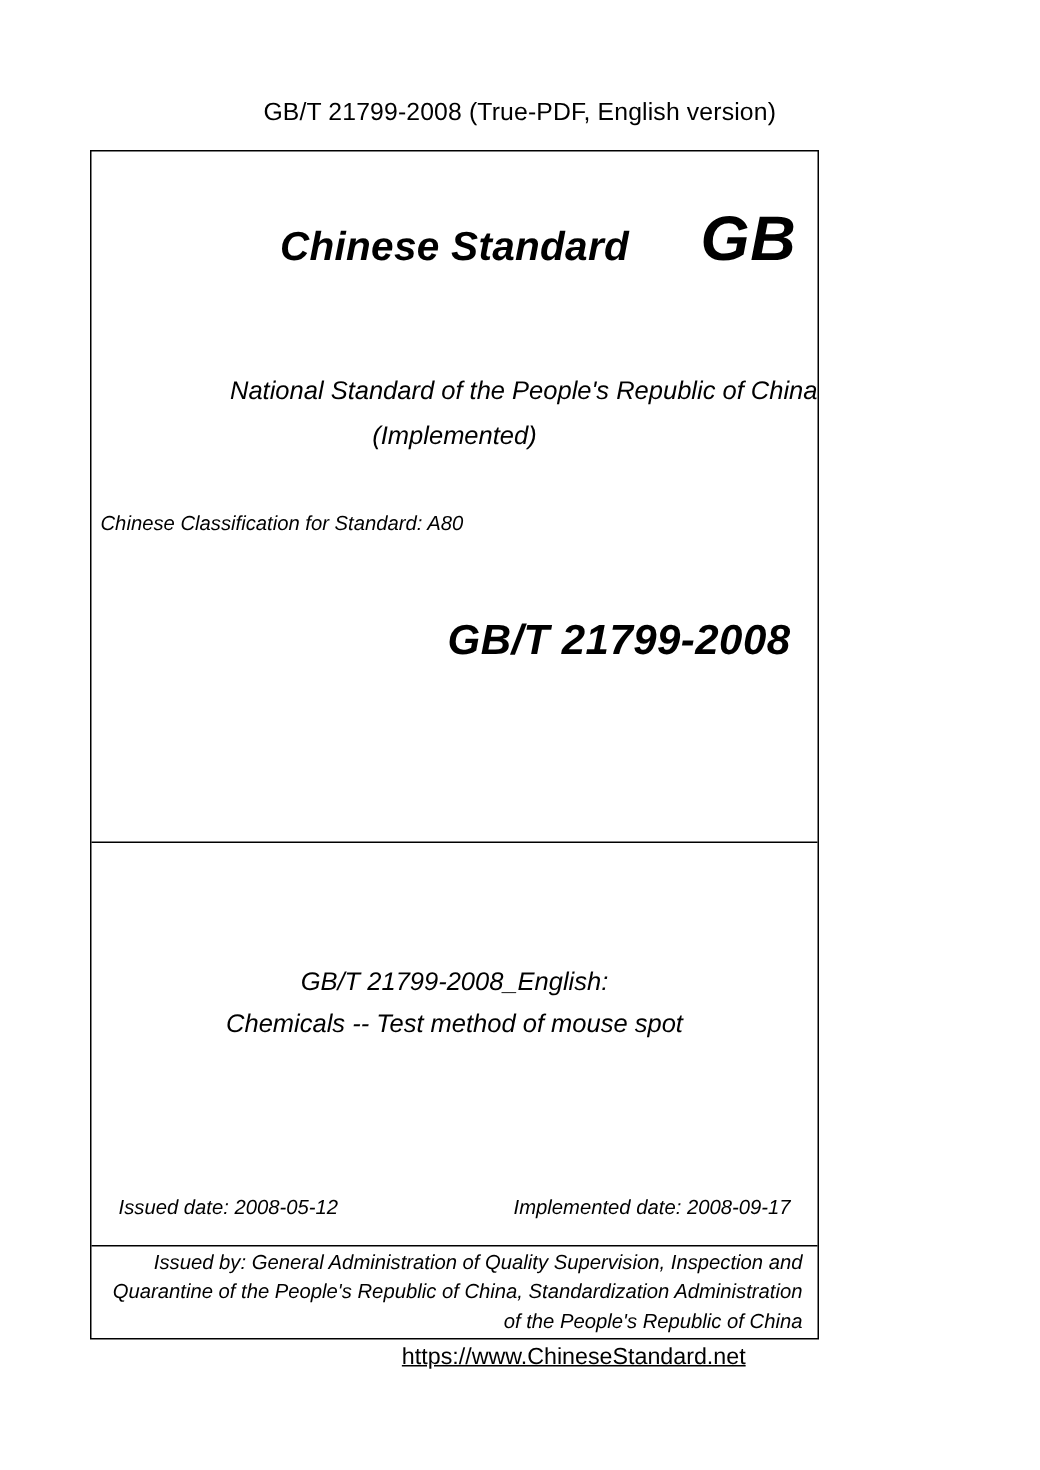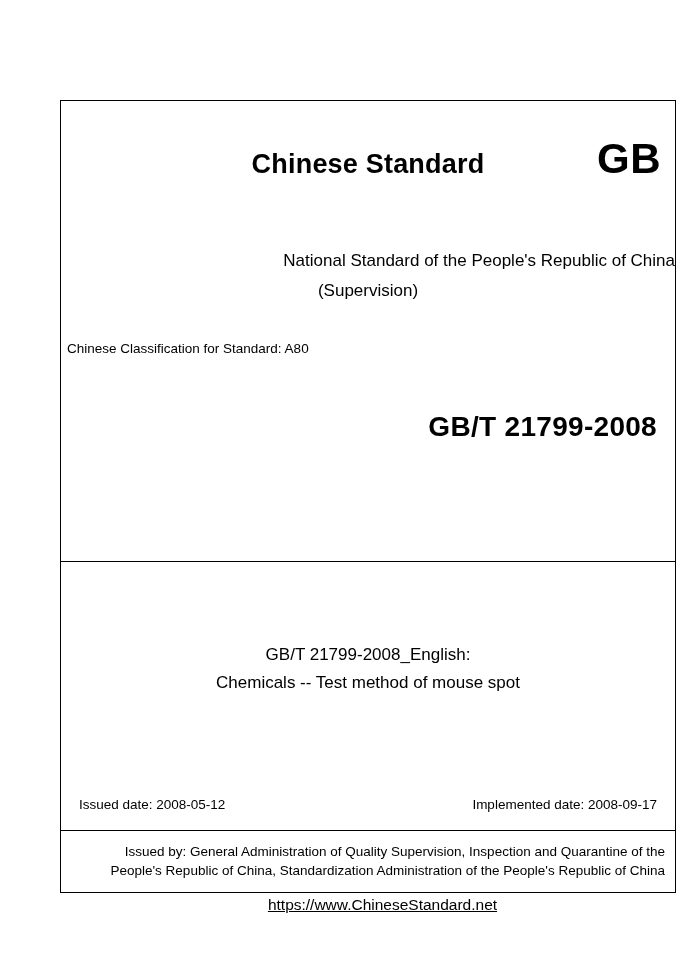--- a/index.html
+++ b/index.html
@@ -28,24 +28,25 @@
     width: 693px;
     text-align: center;
     font-size: 16.5px;
     color: #000;
     letter-spacing: 0.1px;
   }
   .cover-box {
     position: absolute;
     left: 60px;
     top: 100px;
-    width: 616px;
+    width: 486px;
     height: 793px;
     border: 1.4px solid #000;
     box-sizing: border-box;
+    font-style: italic;
   }
   .upper-section {
     position: absolute;
     left: 0;
     top: 0;
     width: 100%;
     height: 461px;
     box-sizing: border-box;
     border-bottom: 1.4px solid #000;
   }
@@ -174,31 +175,32 @@
     color: #000;
     text-decoration: underline;
     margin-left: 36px;
   }
 </style>
 </head>
 <body>
 
 <div class="page">
 
+  <div class="top-caption">GB/T 21799-2008 (True-PDF, English version)</div>
 
   <div class="cover-box">
 
     <div class="upper-section">
       <div class="title-row">
         <div class="main-title">Chinese Standard</div>
         <div class="gb-logo">GB</div>
       </div>
 
       <div class="sub-line1">National Standard of the People's Republic of China</div>
-      <div class="sub-line2">(Supervision)</div>
+      <div class="sub-line2">(Implemented)</div>
 
       <div class="classification">Chinese Classification for Standard: A80</div>
 
       <div class="std-number">GB/T 21799-2008</div>
     </div>
 
     <div class="lower-section">
       <div class="doc-title-en">GB/T 21799-2008_English:</div>
       <div class="doc-title-desc">Chemicals -- Test method of mouse spot</div>
 

